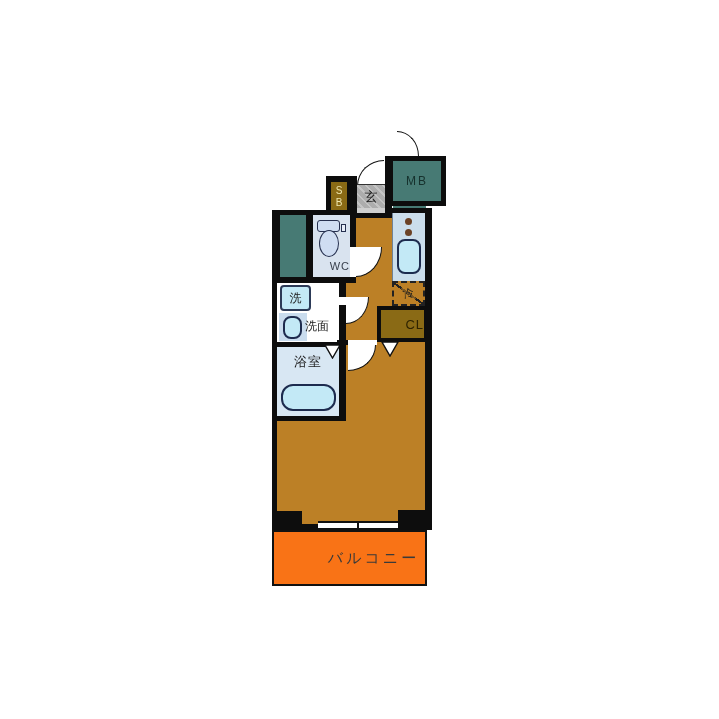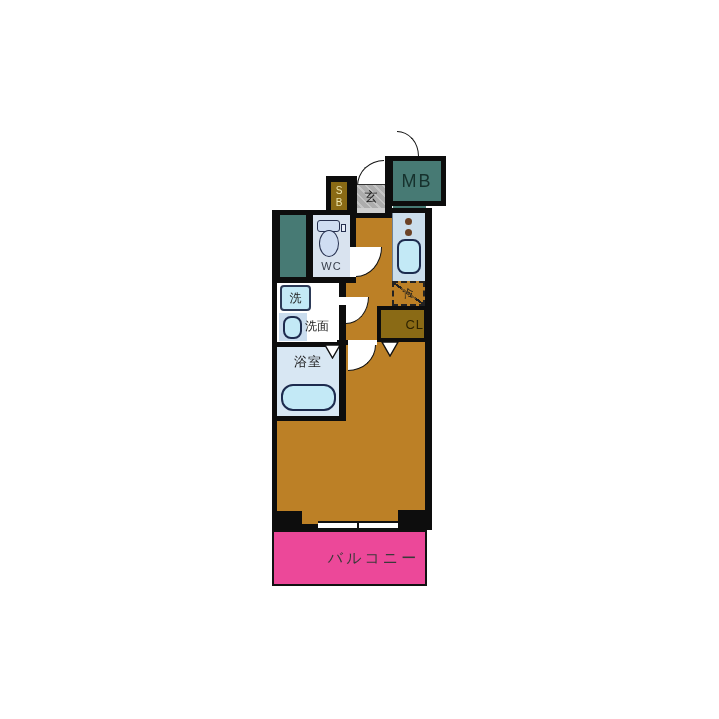--- a/index.html
+++ b/index.html
@@ -9,21 +9,21 @@
   }
   .abs{position:absolute;}
   .wall{position:absolute;background:#0d0d0d;}
   .white{background:#ffffff;}
   
   .floor{background:#bc8026;}
   .teal{background:#477a74;}
   .olive{background:#8a6a15;}
   .wet{background:#d8e6f2;}
   .kitchen{background:#cbdeec;}
-  .gray{background:#ec4899;padding-left:48px;}
+  .gray{background:#f97316;padding-left:48px;}
   
   .thickbox{border:5px solid #0d0d0d;box-sizing:border-box;}
   .medbox{border:4px solid #0d0d0d;box-sizing:border-box;}
   
   .fixture{background:#c3e9f6;border:2px solid #1d2b4e;box-sizing:border-box;}
   
   .arc{position:absolute;background:#fff;box-sizing:border-box;}
   .arc-br{border-right:1.6px solid #111;border-bottom:1.6px solid #111;border-bottom-right-radius:100% 100%;}
   .arc-tr{border-right:1.6px solid #111;border-top:1.6px solid #111;border-top-right-radius:100% 100%;}
   .arc-tl{border-left:1.6px solid #111;border-top:1.6px solid #111;border-top-left-radius:100% 100%;}
@@ -40,21 +40,21 @@
   .mainlabel{color:#39290a;font-size:27px;line-height:1.18;letter-spacing:1px;font-weight:500;}
 </style>
 </head>
 <body>
 
 <div id="canvas">
 
   <div class="abs floor" style="left:277px;top:213px;width:149px;height:312px;"></div>
 
   <div class="abs teal thickbox center" style="left:388px;top:156px;width:58px;height:50px;">
-    <span class="lbl" style="position:static;font-size:18px;letter-spacing:2px;color:#16312d;">MB</span>
+    <span class="lbl" style="position:static;font-size:12px;letter-spacing:2px;color:#16312d;">MB</span>
   </div>
   <div class="abs teal" style="left:393px;top:206px;width:33px;height:7px;"></div>
 
   <div class="arc arc-tr" style="left:397px;top:131px;width:22px;height:25px;"></div>
   <div class="arc arc-tl" style="left:357px;top:160px;width:27px;height:26px;"></div>
 
   <div class="wall" style="left:326px;top:176px;width:31px;height:42px;"></div>
   <div class="abs olive" style="left:331px;top:182px;width:16px;height:30px;">
     <div class="center" style="flex-direction:column;width:100%;height:100%;font-size:10px;line-height:1.2;color:#efe6ae;">
       <span>S</span>
@@ -76,21 +76,21 @@
 
   <div class="abs teal medbox" style="left:276px;top:211px;width:34px;height:70px;"></div>
   <div class="wall" style="left:308px;top:211px;width:5px;height:71px;"></div>
 
   <div class="abs wet" style="left:313px;top:215px;width:37px;height:62px;background:#d9e3ef;">
     <div class="abs" style="left:4px;top:5px;width:29px;height:40px;">
       <div class="abs" style="left:0;top:0;width:23px;height:12px;background:#cfddf2;border:1.5px solid #26304f;border-radius:3px;box-sizing:border-box;"></div>
       <div class="abs" style="left:24px;top:4px;width:5px;height:8px;background:#e8eef8;border:1px solid #26304f;box-sizing:border-box;"></div>
       <div class="abs" style="left:2px;top:10px;width:20px;height:27px;background:#cfddf2;border:1.5px solid #26304f;border-radius:50%;box-sizing:border-box;"></div>
     </div>
-    <div class="center" style="position:absolute;left:0;top:43px;width:100%;height:16px;">
+    <div class="center" style="position:absolute;left:0;top:43px;width:100%;height:16px;justify-content:flex-end;">
       <span style="font-size:11px;color:#39404d;letter-spacing:1px;">WC</span>
     </div>
   </div>
 
   <div class="wall" style="left:350px;top:210px;width:6px;height:37px;"></div>
   <div class="abs white" style="left:350px;top:247px;width:6px;height:30px;"></div>
   <div class="wall" style="left:350px;top:277px;width:6px;height:6px;"></div>
   <div class="arc arc-br" style="left:356px;top:247px;width:26px;height:30px;"></div>
   <div class="wall" style="left:272px;top:277px;width:84px;height:6px;"></div>
 

